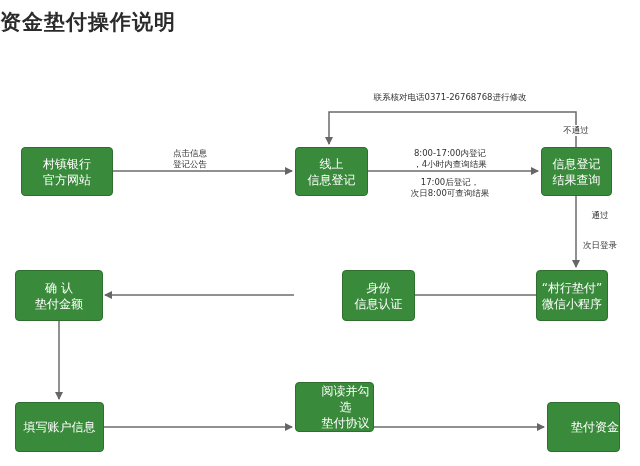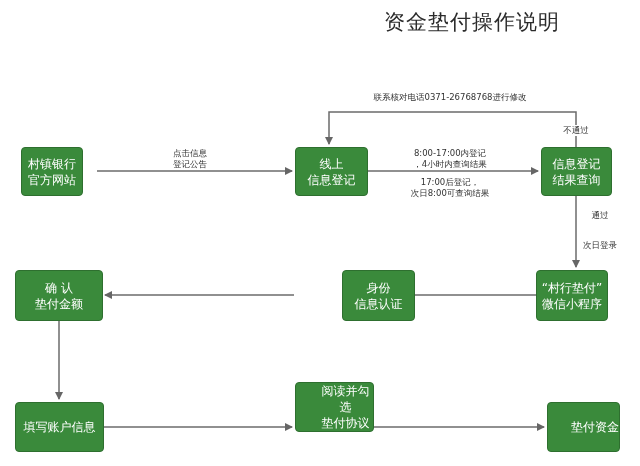--- a/index.html
+++ b/index.html
@@ -1,19 +1,19 @@
 <!DOCTYPE html>
 <html><head>
 <meta charset="utf-8">
 <style>
   html, body { margin:0; padding:0; }
   body { width:640px; height:466px; background:#ffffff; position:relative; overflow:hidden;
          font-family:"DejaVu Sans", sans-serif; }
-  .title { position:absolute; left:0; width:560px; top:8px; text-align:right;
-           font-size:21px; font-weight:normal; color:#2b2b2b; letter-spacing:1px; }
+  .title { position:absolute; left:0; width:560px; top:8px; text-align:left;
+           font-size:21px; font-weight:bold; color:#2b2b2b; letter-spacing:1px; }
   .box { position:absolute; background:#3a8a3b; border:1px solid #2e6f2f; border-radius:4px;
          color:#ffffff; font-size:12px; line-height:16px; display:flex; flex-direction:column;
          align-items:center; justify-content:center; text-align:center; box-sizing:border-box; }
   .lbl { position:absolute; font-size:8.5px; line-height:11px; color:#333; text-align:center; white-space:nowrap; }
   svg.lines { position:absolute; left:0; top:0; }
 </style>
 </head>
 <body>
 
 <div class="title">资金垫付操作说明</div>
@@ -30,21 +30,21 @@
     <polyline points="576,147 576,112 329,112 329,144" marker-end="url(#ah)"></polyline>
     <line x1="576" y1="196" x2="576" y2="267" marker-end="url(#ah)"></line>
     <line x1="536" y1="295" x2="370" y2="295" marker-end="url(#ah)"></line>
     <line x1="294" y1="295" x2="105" y2="295" marker-end="url(#ah)"></line>
     <line x1="59" y1="321" x2="59" y2="399" marker-end="url(#ah)"></line>
     <line x1="104" y1="427" x2="292" y2="427" marker-end="url(#ah)"></line>
     <line x1="374" y1="427" x2="544" y2="427" marker-end="url(#ah)"></line>
   </g>
 </svg>
 
-<div class="box" style="left:21px;top:147px;width:62px;height:49px;">
+<div class="box" style="left:21px;top:147px;width:92px;height:49px;">
   <span>村镇银行</span>
   <span>官方网站</span>
 </div>
 <div class="box" style="left:295px;top:147px;width:73px;height:49px;">
   <span>线上</span>
   <span>信息登记</span>
 </div>
 <div class="box" style="left:541px;top:147px;width:71px;height:49px;">
   <span>信息登记</span>
   <span>结果查询</span>

